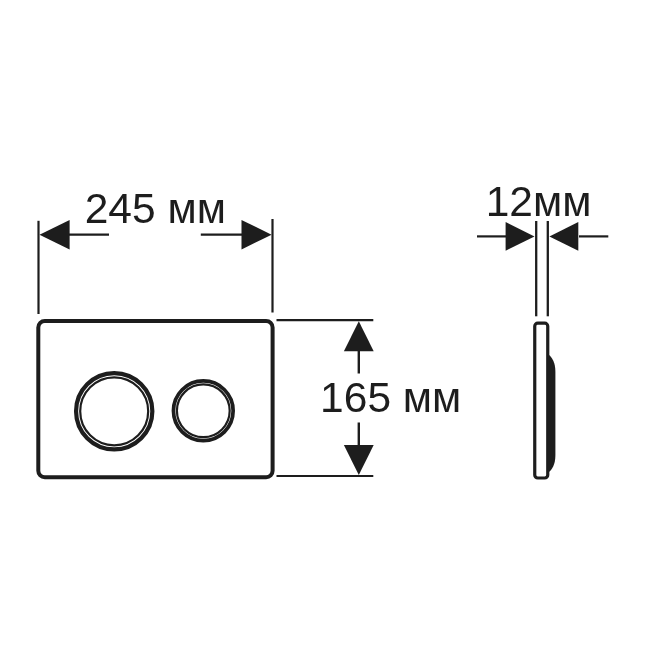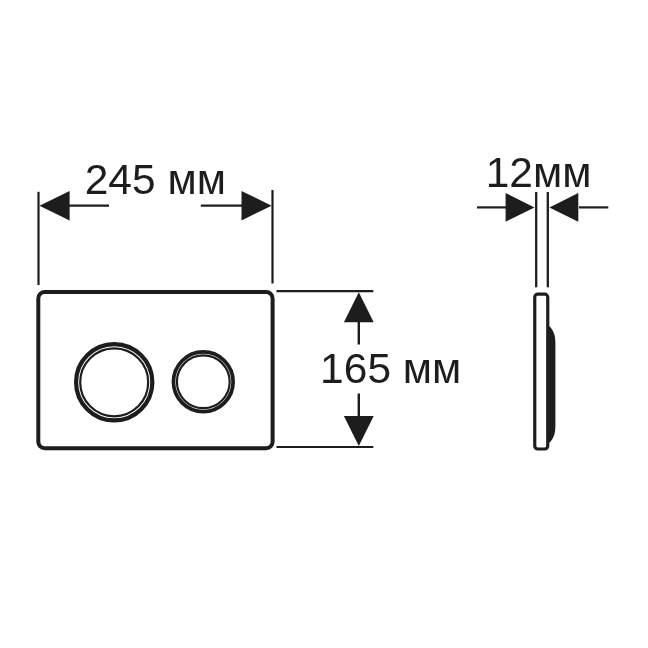--- a/index.html
+++ b/index.html
@@ -1,16 +1,16 @@
 <!DOCTYPE html>
 <html><head>
 <meta charset="utf-8">
 <style>
   html,body{margin:0;padding:0;background:#ffffff;}
-  #canvas{width:648px;height:516px;position:relative;background:#ffffff;}
+  #canvas{width:648px;height:516px;position:relative;background:#ffffff;margin-top:29px;}
   svg{position:absolute;top:0;left:0;}
   text{font-family:"Liberation Sans",sans-serif;fill:#1d1d1d;}
 </style>
 </head>
 <body>
 <div id="canvas">
 <svg width="648" height="648" viewBox="0 0 648 648">
 
   <rect x="38.3" y="292" width="234.3" height="156.3" rx="6.5" fill="#fff" stroke="#1d1d1d" stroke-width="4"></rect>
 

